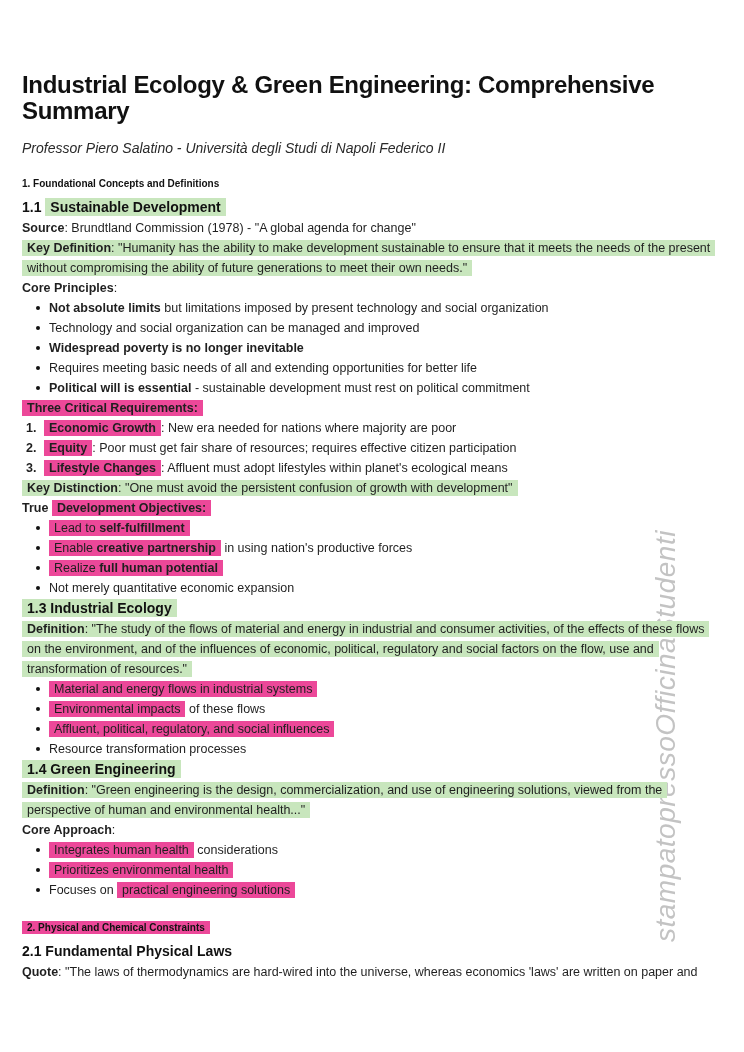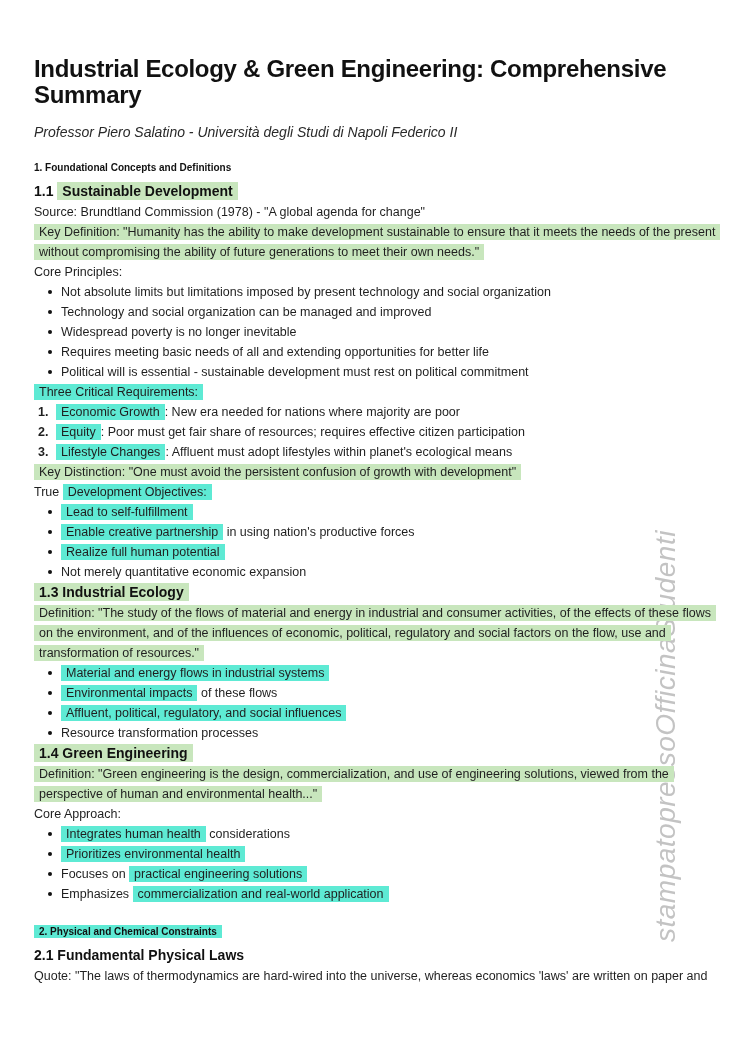--- a/index.html
+++ b/index.html
@@ -6,21 +6,22 @@
   body {
     width: 744px; height: 1052px;
     font-family: "Liberation Sans", sans-serif;
     color: #1f1f1f;
     position: relative;
     overflow: hidden;
   }
   .page {
     position: relative;
     z-index: 1;
-    padding: 40px 26px 0 34px;
+    padding: 40px 26px 0 22px;
+    margin-top: 16px;
   }
   .watermark {
     position: absolute;
     top: 512px;
     right: 62px;
     height: 430px;
     writing-mode: vertical-rl;
     transform: rotate(180deg);
     font-style: italic;
     font-size: 28px;
@@ -46,29 +47,29 @@
   .blk { font-size: 12.5px; line-height: 20px; margin: 0; }
   .h2 {
     font-size: 10px;
     font-weight: bold;
     line-height: 22px;
     margin-top: 17px;
     margin-bottom: 2px;
     color: #111;
   }
   .h3 { font-size: 14px; font-weight: bold; line-height: 21px; color: #111; }
-  .b { font-weight: normal; }
+  .b { font-weight: bold; }
   .hl {
     padding: 1px 5px;
     border-radius: 0;
     box-decoration-break: clone;
     -webkit-box-decoration-break: clone;
   }
   .hl-green  { background: #c8e6bd; }
-  .hl-yellow { background: #5eead4; }
+  .hl-yellow { background: #ec4899; }
   .bullet { display: flex; }
   .marker {
     flex: 0 0 auto;
     width: 4px; height: 4px;
     border-radius: 50%;
     background: #111;
     margin: 8px 9px 0 14px;
   }
   .num { display: flex; }
   .numlab { flex: 0 0 auto; font-weight: bold; margin-left: 4px; width: 18px; }
@@ -168,21 +169,17 @@
         <span class="btext"><span class="hl hl-yellow"><span>Integrates human health</span></span><span> considerations</span></span>
       </div>
       <div class="blk bullet">
         <span class="marker"></span>
         <span class="btext"><span class="hl hl-yellow"><span>Prioritizes environmental health</span></span></span>
       </div>
       <div class="blk bullet">
         <span class="marker"></span>
         <span class="btext"><span>Focuses on </span><span class="hl hl-yellow"><span>practical engineering solutions</span></span></span>
       </div>
-      <div class="blk bullet">
-        <span class="marker"></span>
-        <span class="btext"><span>Emphasizes </span><span class="hl hl-yellow"><span>commercialization and real-world application</span></span></span>
-      </div>
       <div class="blk h2"><span class="hl hl-yellow"><span>2. Physical and Chemical Constraints</span></span></div>
       <div class="blk h3"><span>2.1 Fundamental Physical Laws</span></div>
       <div class="blk p"><span class="b">Quote</span><span>: "The laws of thermodynamics are hard-wired into the universe, whereas economics 'laws' are written on paper and</span></div>
     </div>
 </div>
 
 </body></html>

